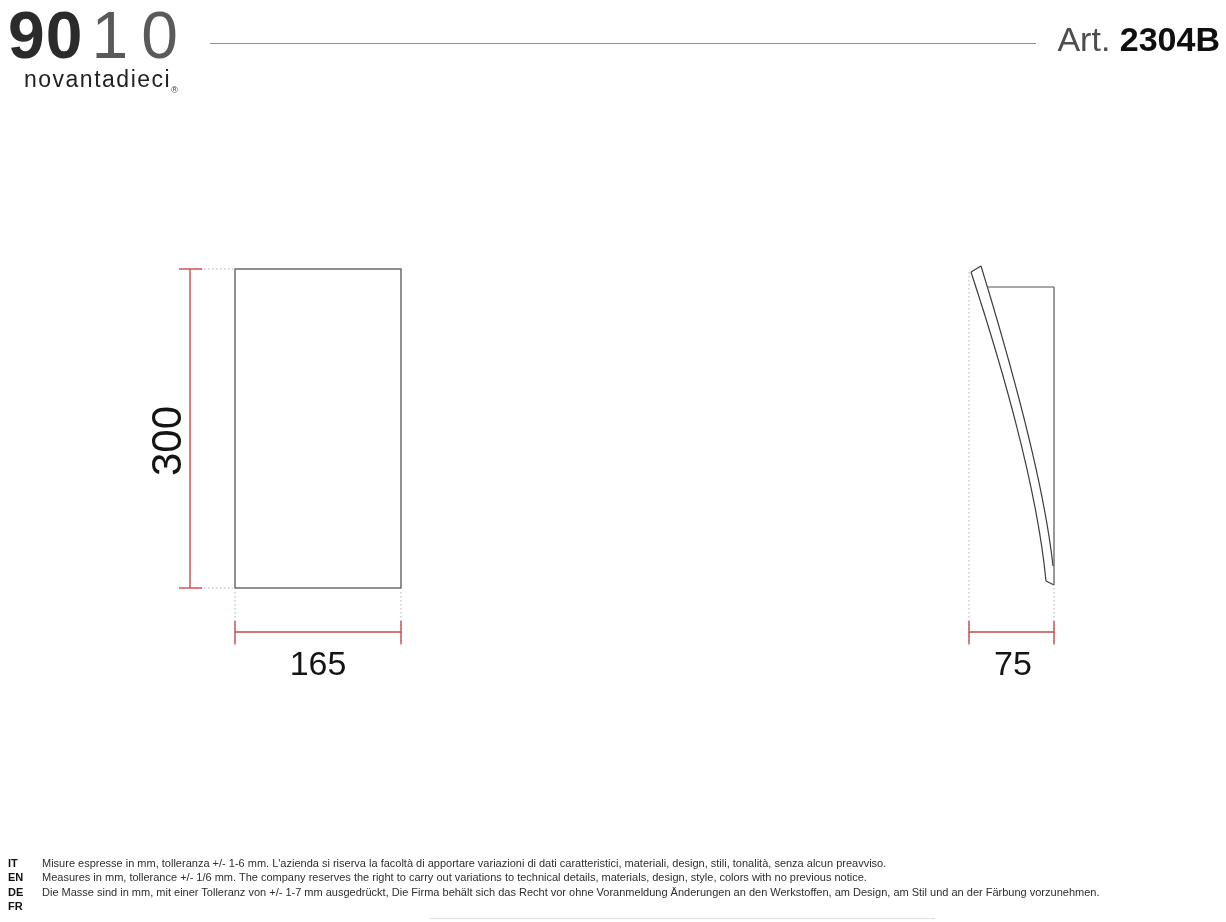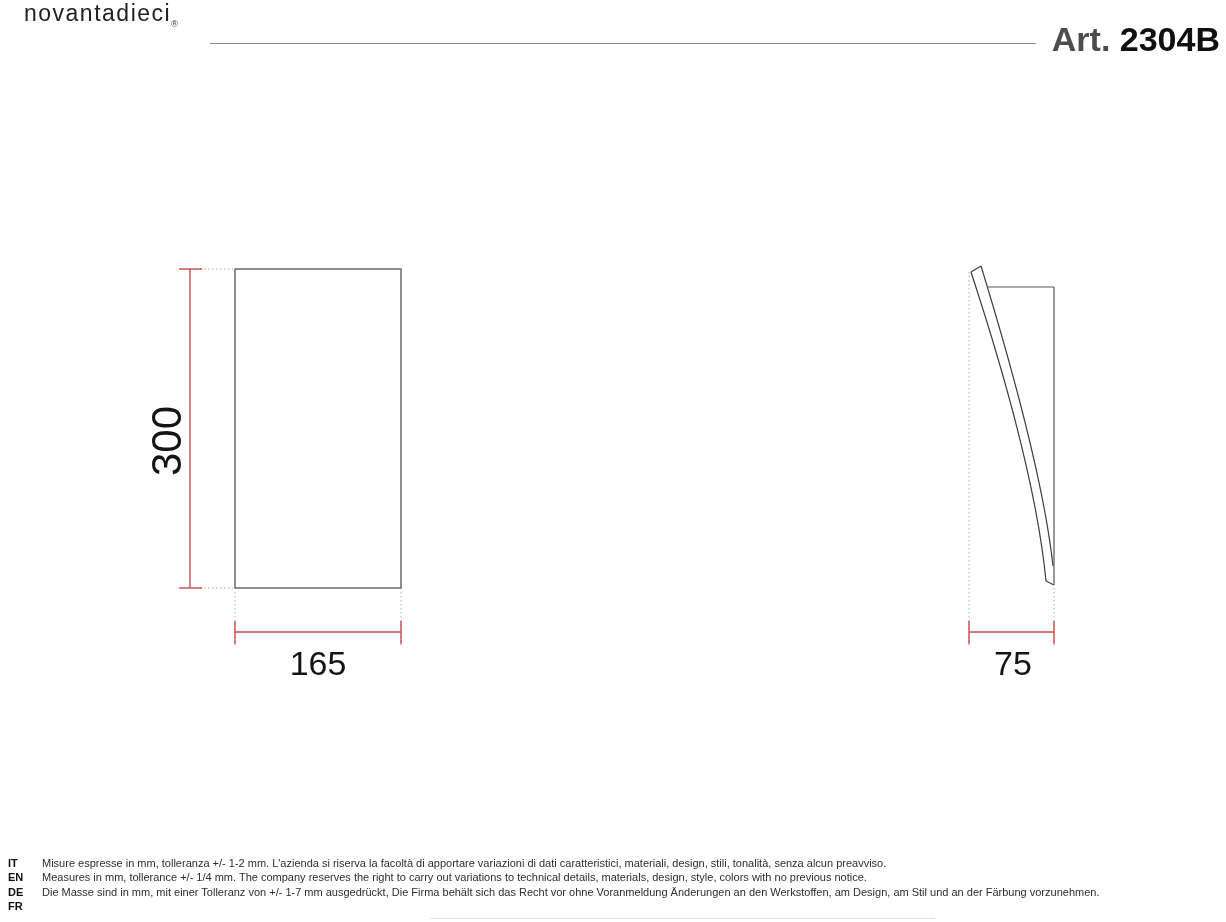--- a/index.html
+++ b/index.html
@@ -9,38 +9,39 @@
   }
   
   .logo{position:absolute;left:8px;top:2px;}
   .logo-digits{font-size:66px;line-height:1.0;white-space:nowrap;}
   .logo-digits .d-bold{font-weight:700;color:#2b2b2b;letter-spacing:1px;}
   .logo-digits .d-light{font-weight:400;color:#5a5a5a;letter-spacing:13px;margin-left:8px;}
   .logo-word{font-size:23px;letter-spacing:1.5px;color:#222;margin-top:-2px;white-space:nowrap;margin-left:16px;}
   .logo-word .reg{font-size:9px;letter-spacing:0;vertical-align:-6px;color:#333;}
   .header-rule{position:absolute;left:210px;top:43px;width:826px;height:1px;background:#8e8e8e;}
   .art{position:absolute;right:6px;top:20px;font-size:34px;white-space:nowrap;}
-  .art .art-label{font-weight:700;color:#4d4d4d;}
+  .art .art-label{font-weight:400;color:#4d4d4d;}
   .art .art-num{font-weight:700;color:#0f0f0f;margin-top:44px;}
   
   .drawing-svg{position:absolute;left:0;top:0;}
   .dimtext{font-family:"Liberation Sans",sans-serif;fill:#141414;}
   
   .footer{position:absolute;left:8px;top:856px;right:14px;}
   .note{display:flex;font-size:11px;line-height:14.3px;}
   .note .lang{font-weight:700;color:#111;width:34px;flex:0 0 34px;}
   .note .txt{color:#2e2e2e;white-space:nowrap;}
   .bottom-line{position:absolute;left:430px;top:918px;width:505px;height:1px;background:#e2e2e2;}
 </style>
 </head>
 <body>
 
 <div id="page">
 
   <div class="logo">
+    <div class="logo-digits"><span class="d-bold">90</span><span class="d-light">10</span></div>
     <div class="logo-word"><span>novantadieci</span><span class="reg">®</span></div>
   </div>
   <div class="header-rule"></div>
   <div class="art">
     <span class="art-label">Art.</span>
     <span class="art-num">2304B</span>
   </div>
 
   <svg class="drawing-svg" width="1226" height="922" viewBox="0 0 1226 922">
 
@@ -81,25 +82,25 @@
       <line x1="969" y1="632" x2="1054" y2="632" stroke-width="1.4" stroke="#c94b4b"></line>
       <line x1="969" y1="621" x2="969" y2="644" stroke-width="1.4" stroke="#c94b4b"></line>
       <line x1="1054" y1="621" x2="1054" y2="644" stroke-width="1.4" stroke="#c94b4b"></line>
       <text class="dimtext" x="1013" y="663" text-anchor="middle" dy="0.35em" font-size="34">75</text>
     </g>
   </svg>
 
   <div class="footer">
     <div class="note">
       <span class="lang">IT</span>
-      <span class="txt">Misure espresse in mm, tolleranza +/- 1-2 mm. L'azienda si riserva la facoltà di apportare variazioni di dati caratteristici, materiali, design, stili, tonalità, senza alcun preavviso.</span>
+      <span class="txt">Misure espresse in mm, tolleranza +/- 1-6 mm. L'azienda si riserva la facoltà di apportare variazioni di dati caratteristici, materiali, design, stili, tonalità, senza alcun preavviso.</span>
     </div>
     <div class="note">
       <span class="lang">EN</span>
-      <span class="txt">Measures in mm, tollerance +/- 1/4 mm. The company reserves the right to carry out variations to technical details, materials, design, style, colors with no previous notice.</span>
+      <span class="txt">Measures in mm, tollerance +/- 1/6 mm. The company reserves the right to carry out variations to technical details, materials, design, style, colors with no previous notice.</span>
     </div>
     <div class="note">
       <span class="lang">DE</span>
       <span class="txt">Die Masse sind in mm, mit einer Tolleranz von +/- 1-7 mm ausgedrückt, Die Firma behält sich das Recht vor ohne Voranmeldung Änderungen an den Werkstoffen, am Design, am Stil und an der Färbung vorzunehmen.</span>
     </div>
     <div class="note">
       <span class="lang">FR</span>
     </div>
   </div>
 

